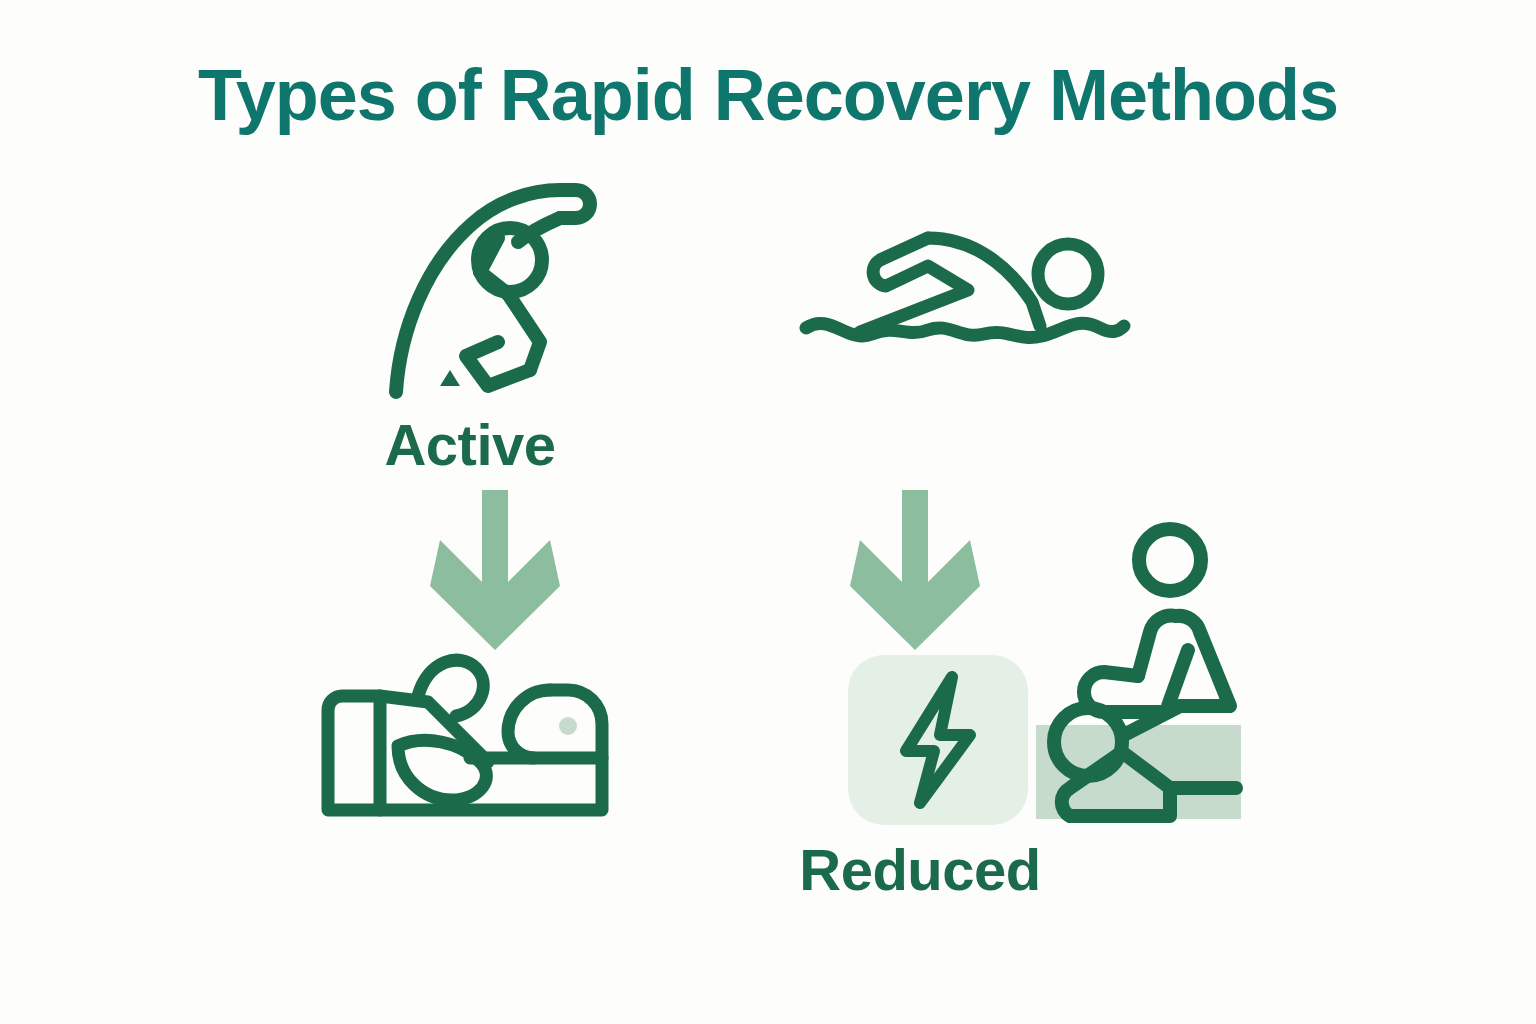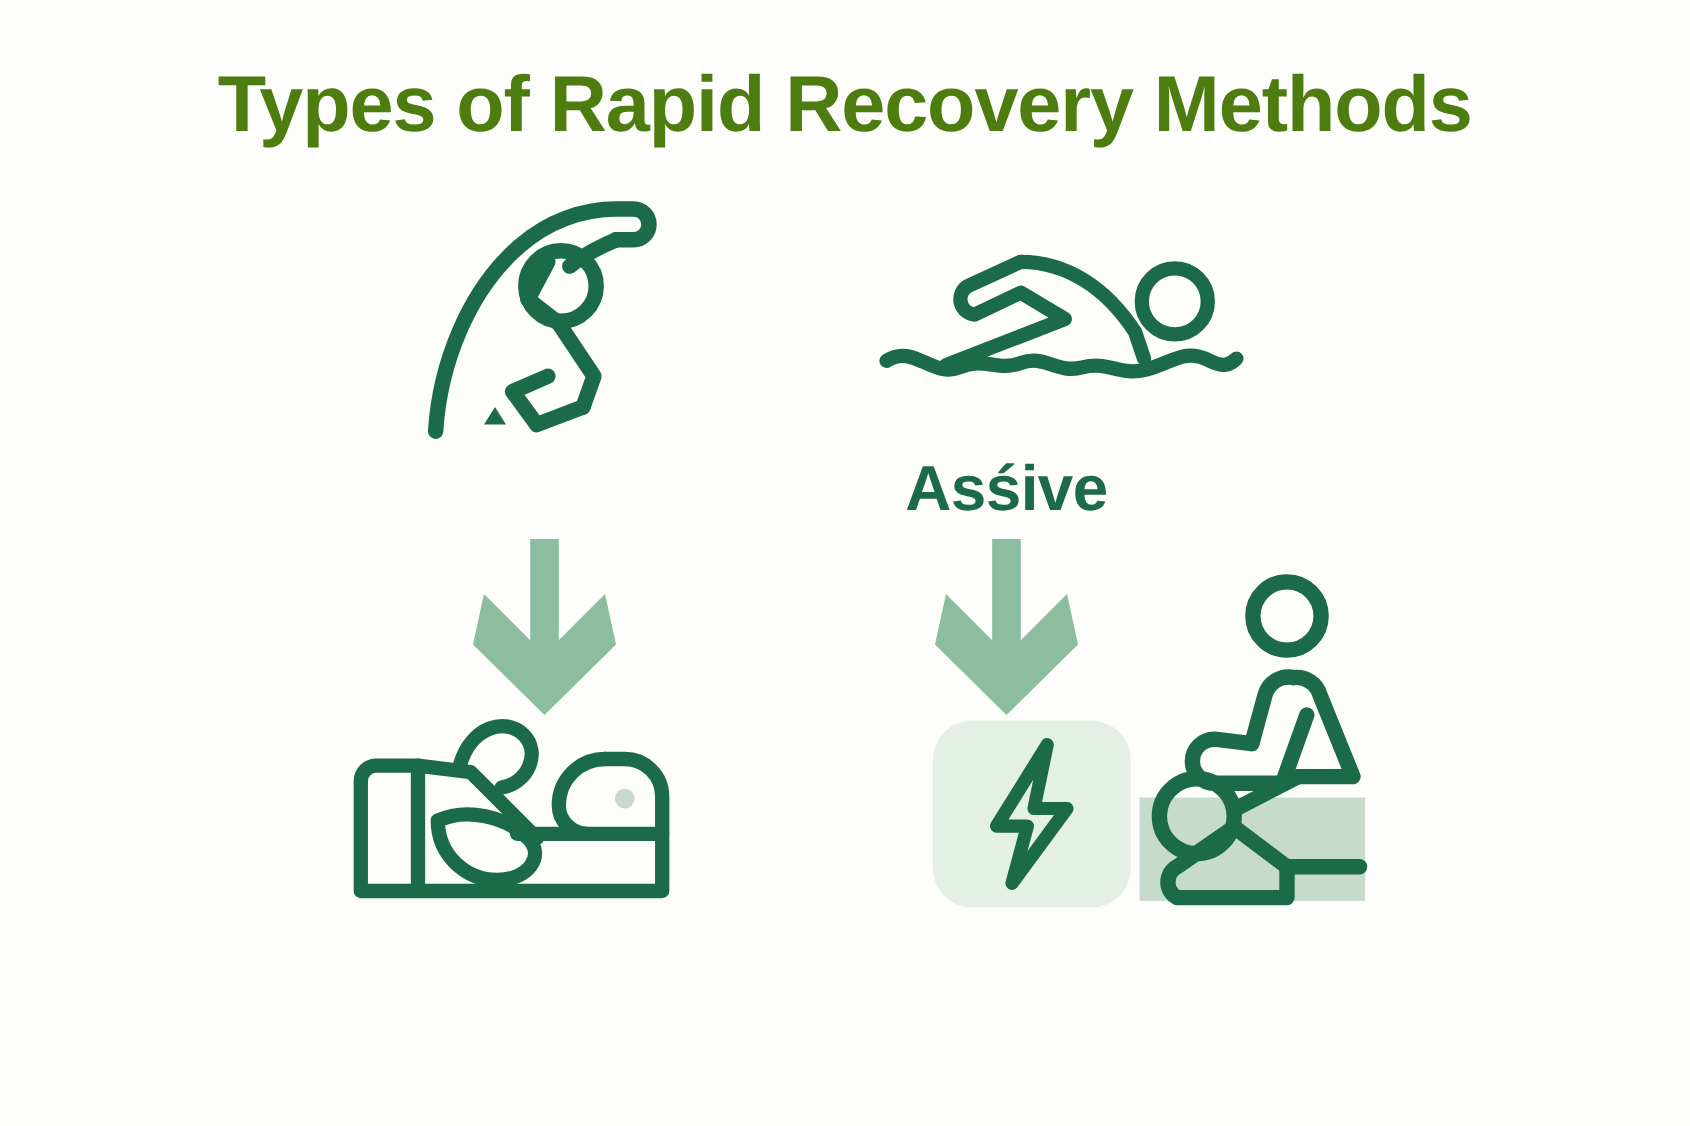--- a/index.html
+++ b/index.html
@@ -27,21 +27,21 @@
   
   .title {
     position: absolute;
     left: 0;
     top: 58px;
     width: 1536px;
     text-align: center;
     font-size: 72px;
     font-weight: 700;
     letter-spacing: -1px;
-    color: #4d7c0f;
+    color: #0f766e;
     line-height: 1.05;
     white-space: nowrap;
   }
 
   
   .column {
     position: absolute;
     top: 170px;
     width: 560px;
     height: 840px;
@@ -97,20 +97,21 @@
         <path d="M100 92 L128 114" fill="none"></path>
 
         <path d="M128 114 L160 162 L150 190" fill="none"></path>
 
         <path d="M150 190 L108 206 L86 176 L118 162" fill="none"></path>
 
         <path d="M60 206 L70 190 L80 206 Z" fill="#1b6b4b" stroke="none"></path>
       </svg>
     </div>
 
+    <div class="l-top-label node-label">Active</div>
 
     <div class="l-arrow">
       <svg width="130" height="160" viewBox="0 0 130 160">
         <path d="M52 0 H78 V92 L120 50 L130 96 L65 160 L0 96 L10 50 L52 92 Z" fill="#8cbd9f"></path>
       </svg>
     </div>
 
     <div class="l-bot-icon">
       <svg width="290" height="170" viewBox="0 0 290 170" fill="none" stroke="#1b6b4b" stroke-width="13" stroke-linecap="round" stroke-linejoin="round">
 
@@ -141,21 +142,20 @@
 
         <path d="M128 16 C170 16 206 40 232 80 L240 104"></path>
 
         <path d="M128 16 L80 38 A14 14 0 0 0 86 64 L128 44 L168 68 L60 110"></path>
 
         <path d="M6 106 C30 90 48 122 72 112 C96 102 106 116 128 108 C150 100 160 118 184 112
                  C208 106 218 120 242 114 C266 108 276 94 300 106 C312 112 318 110 324 104"></path>
       </svg>
     </div>
 
-    <div class="r-top-label node-label">Asśive</div>
 
     <div class="r-arrow">
       <svg width="130" height="160" viewBox="0 0 130 160">
         <path d="M52 0 H78 V92 L120 50 L130 96 L65 160 L0 96 L10 50 L52 92 Z" fill="#8cbd9f"></path>
       </svg>
     </div>
 
     <div class="r-bot-icon-a">
       <svg width="180" height="170" viewBox="0 0 180 170">
         <rect x="0" y="0" width="180" height="170" rx="36" ry="36" fill="#e4efe6"></rect>
@@ -181,16 +181,17 @@
           <circle cx="58" cy="222" r="34"></circle>
 
           <path d="M92 216 L150 186"></path>
           <path d="M92 232 L140 268 L206 268"></path>
           <path d="M92 232 L40 268 A16 16 0 0 0 40 296 L140 296 L140 268"></path>
         </g>
       </svg>
     </div>
 
     <div class="r-bot-label node-label two-line">
+      <div>Reduced</div>
     </div>
   </div>
 
 </div>
 
 </body></html>

